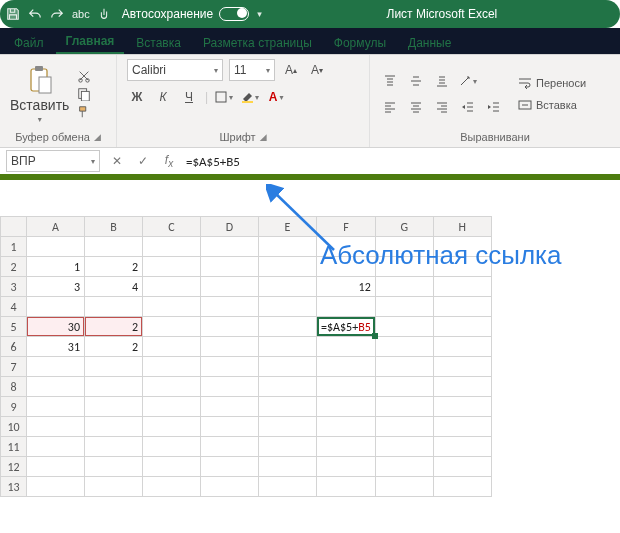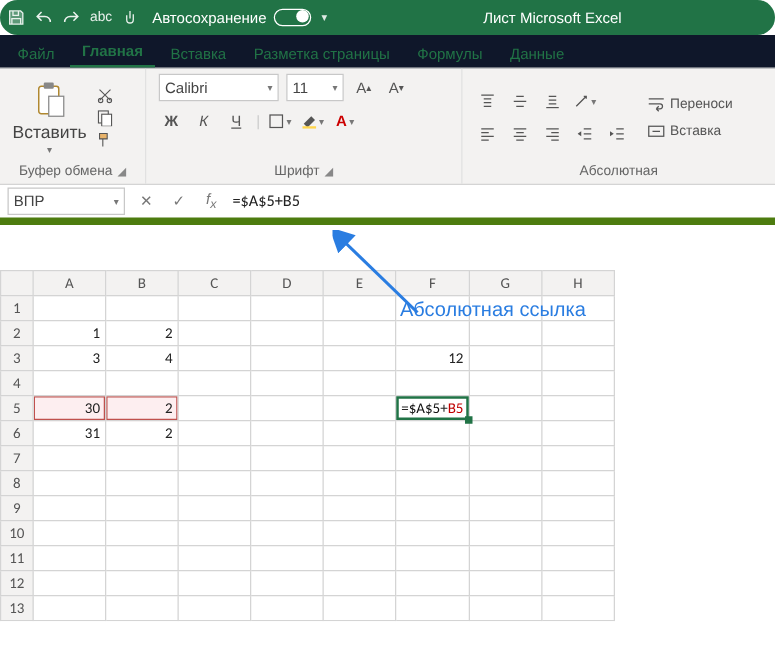--- a/index.html
+++ b/index.html
@@ -43,21 +43,21 @@
   .corner{background:#f3f2f1;}
   .sel-a5{background:#fdeef0;}
   .sel-b5{background:#fdeef0;}
   .border-a5{box-shadow:inset 0 0 0 1px #c0504d;}
   .border-b5{box-shadow:inset 0 0 0 1px #c0504d;}
   .active-cell{box-shadow:inset 0 0 0 2px #217346;position:relative;text-align:left;}
   .active-cell .handle{position:absolute;right:-3px;bottom:-3px;width:6px;height:6px;background:#217346;}
   .formula-text{font-family:Calibri,Arial;}
   .formula-text .abs{color:#111;}
   .formula-text .rel{color:#c00000;}
-  .annotation{position:absolute;left:320px;top:24px;color:#2a7de1;font-size:16px;pointer-events:none;}
+  .annotation{position:absolute;left:320px;top:24px;color:#2a7de1;font-size:26px;pointer-events:none;}
   .arrow{position:absolute;pointer-events:none;}
   svg{display:block;}
 </style>
 </head>
 <body>
 
 <div class="titlebar">
   <div class="qat">
     <span class="icon">
       <svg width="14" height="14" viewBox="0 0 16 16">
@@ -246,21 +246,21 @@
         <div class="txtbtn">
           <svg width="14" height="14">
               <rect x="1" y="3" width="12" height="8" fill="none" stroke="#555"></rect>
               <path stroke="#555" d="M4 7h6"></path>
             </svg>
           <span>Вставка</span>
         </div>
       </div>
     </div>
     <div class="label">
-        <span>Абсолютная</span>
+        <span>Выравнивани</span>
       </div>
   </div>
 </div>
 
 <div class="fbar-wrap">
   <div class="namebox">
       <span>ВПР</span>
       <span style="font-size:8px;color:#777;">▾</span>
     </div>
   <div class="fbar-btns">

